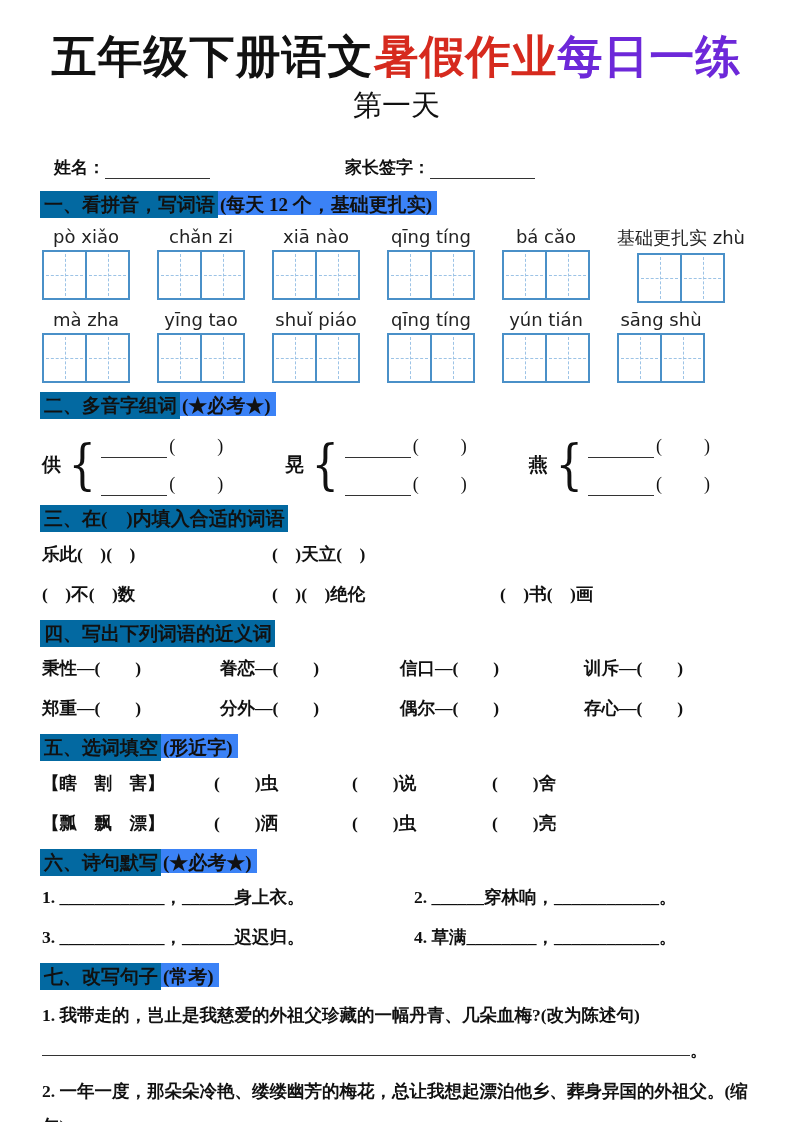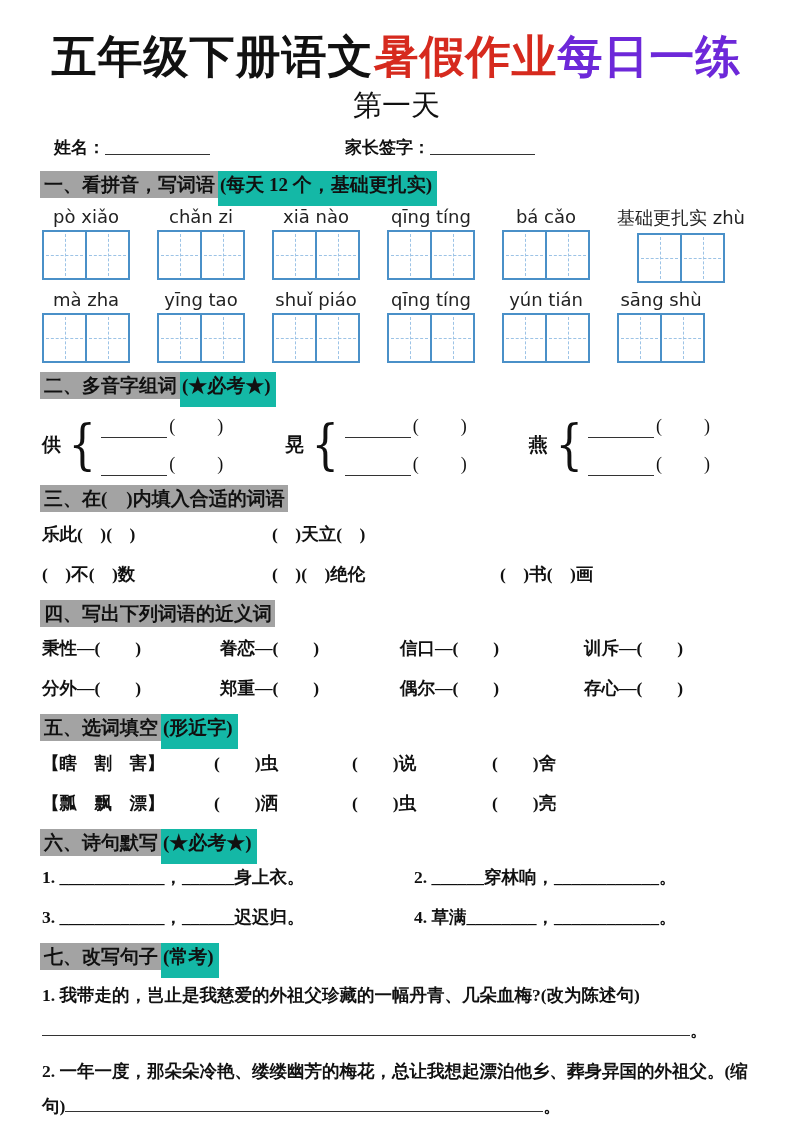--- a/index.html
+++ b/index.html
@@ -28,38 +28,38 @@
     font-weight:normal;
     margin-top:2px;
   }
   .info-row{
     display:flex;
     align-items:flex-end;
     margin:10px 0 12px 14px;
     font-size:17px;
     font-weight:bold;
   }
-  .info-row .pair{display:flex;}
+  .info-row .pair{display:flex;align-items:flex-end;margin-top:20px;}
   .u-blank{
     display:inline-block;
     border-bottom:1.5px solid #333;
     height:18px;
   }
   .w105{width:105px;}
   .info-gap1{width:70px;}
   .info-gap2{width:65px;}
   
   .sec-head{
     font-size:19px;
     font-weight:bold;
     margin:9px 0 6px 0;
     line-height:1.5;
   }
-  .hl-blue{background:#a3a3a3;padding:3px 3px 3px 4px;}
-  .hl-pink{background:#14b8a6;padding:3px 5px 11px 2px;}
+  .hl-blue{background:#0369a1;padding:3px 3px 3px 4px;}
+  .hl-pink{background:#3b82f6;padding:3px 5px 0 2px;}
   
   .py-grid{display:flex;gap:27px;margin:2px 0 6px 2px;}
   .py-col{display:flex;flex-direction:column;align-items:center;}
   .pinyin{
     font-family:"DejaVu Sans","Liberation Sans",sans-serif;
     font-size:18px;
     color:#222;
     margin-bottom:3px;
     white-space:nowrap;
   }
@@ -286,22 +286,22 @@
 <div class="sec-head">
   <span class="hl-blue">四、写出下列词语的近义词</span>
 </div>
 <div class="fill-row g4a">
   <span class="cellt">秉性—(　　)</span>
   <span class="cellt">眷恋—(　　)</span>
   <span class="cellt">信口—(　　)</span>
   <span class="cellt">训斥—(　　)</span>
 </div>
 <div class="fill-row g4a">
+  <span class="cellt">郑重—(　　)</span>
   <span class="cellt">分外—(　　)</span>
-  <span class="cellt">郑重—(　　)</span>
   <span class="cellt">偶尔—(　　)</span>
   <span class="cellt">存心—(　　)</span>
 </div>
 
 <div class="sec-head">
   <span class="hl-blue">五、选词填空</span><span class="hl-pink">(形近字)</span>
 </div>
 <div class="fill-row g5a">
   <span class="cellt">【瞎　割　害】</span>
   <span class="cellt">(　　)虫</span>

